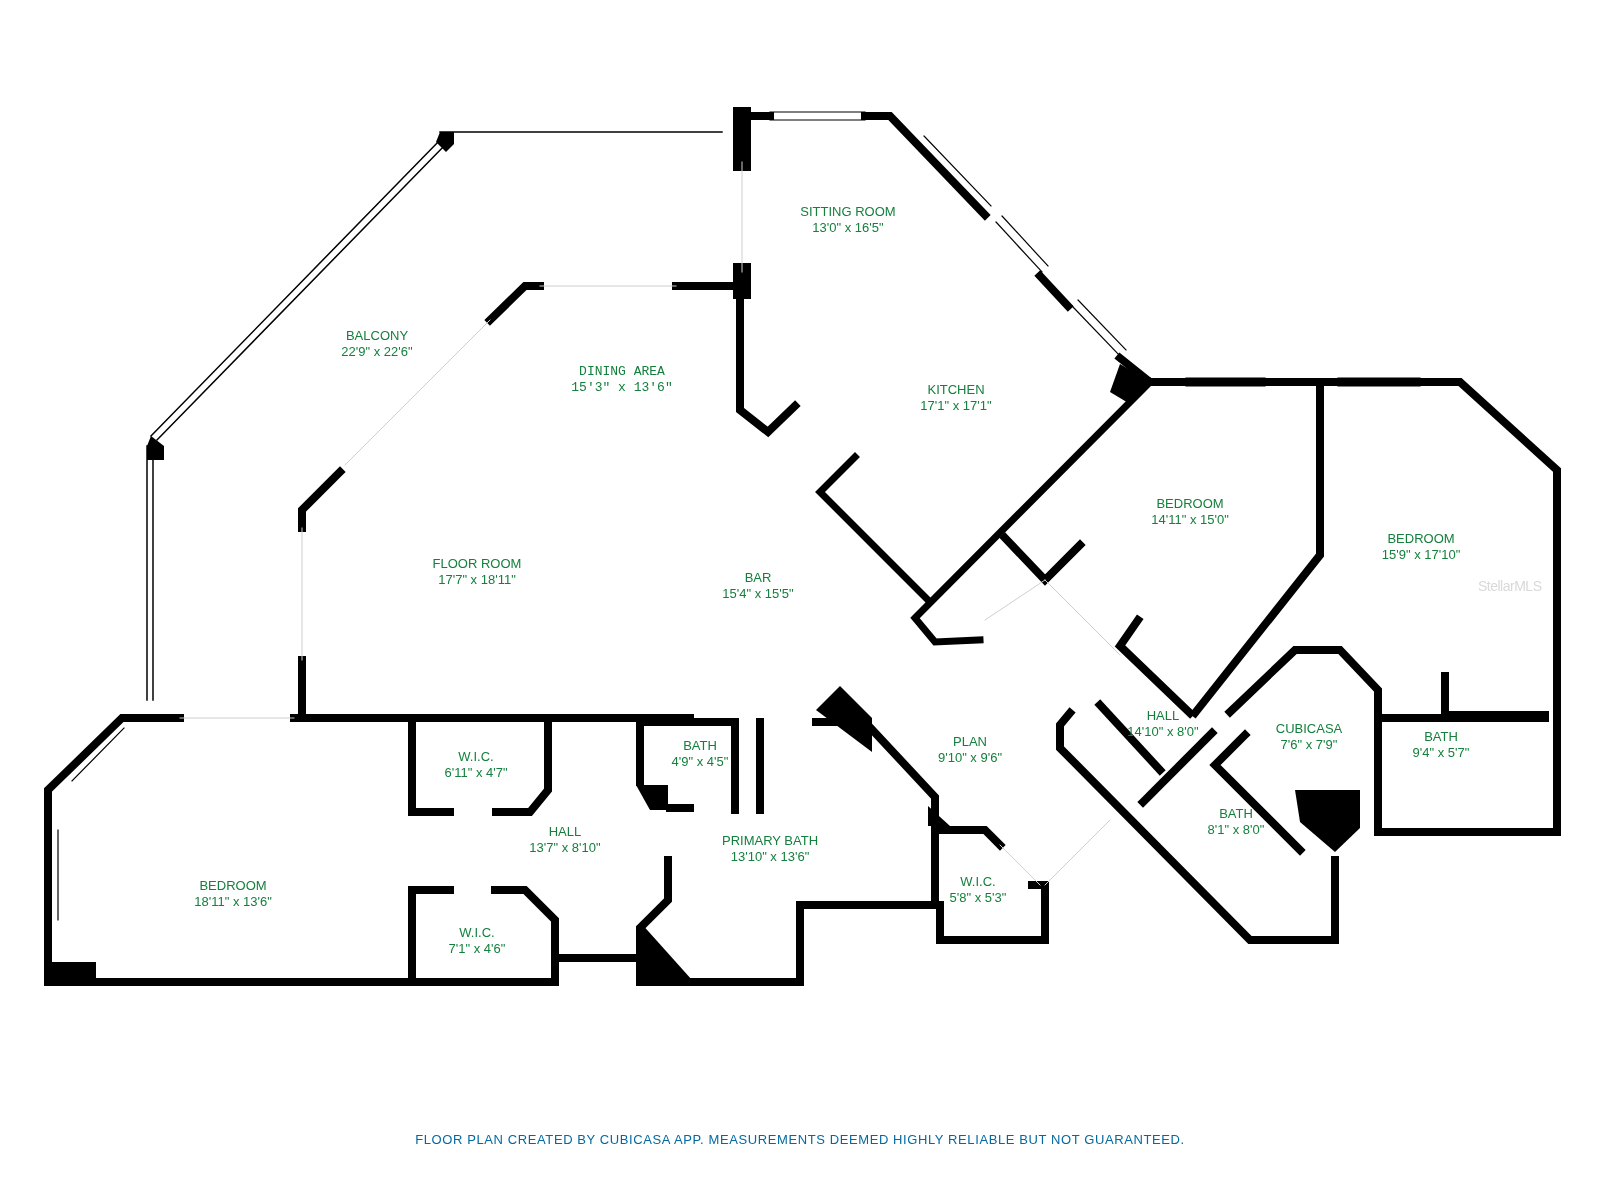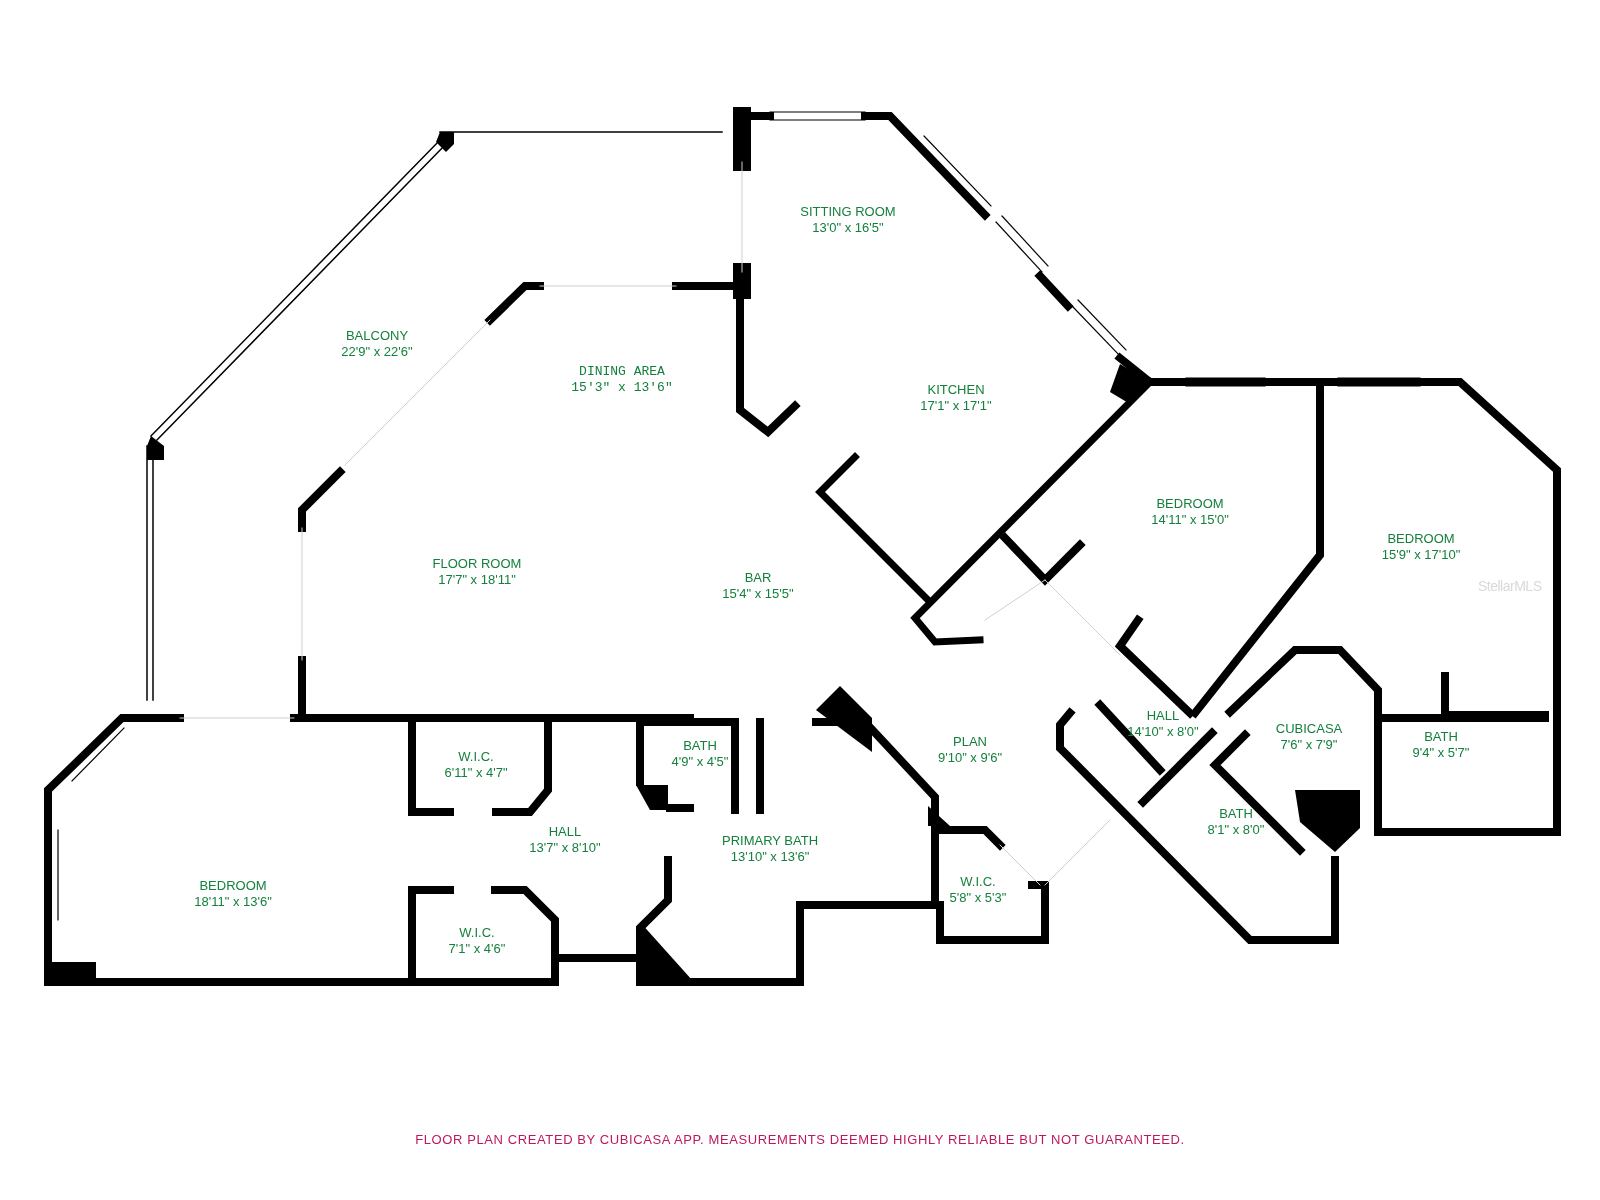--- a/index.html
+++ b/index.html
@@ -4,21 +4,21 @@
 <style>
   html, body { margin:0; padding:0; background:#ffffff; }
   body { width:1600px; height:1200px; position:relative; overflow:hidden;
          font-family:"Liberation Sans", sans-serif; }
   #plan { position:absolute; left:0; top:0; width:1600px; height:1200px; }
   .room-label { position:absolute; transform:translateX(-50%); text-align:center;
                 color:#15803d; font-size:13px; line-height:16px; white-space:nowrap; }
   .room-label .nm { display:block; }
   .room-label .dm { display:block; }
   .footer { position:absolute; left:0; width:1600px; top:1132px; text-align:center;
-            color:#be185d; font-size:13px; letter-spacing:0.6px; }
+            color:#0369a1; font-size:13px; letter-spacing:0.6px; }
   .watermark { position:absolute; left:1478px; top:578px; color:#d9d9d9;
                font-size:14px; font-weight:300; letter-spacing:-0.5px; }
 </style>
 </head>
 <body>
 
 <div id="plan">
   <svg width="1600" height="1200" viewBox="0 0 1600 1200">
     <g fill="none" stroke="#000" stroke-linejoin="miter" stroke-linecap="square">
 

